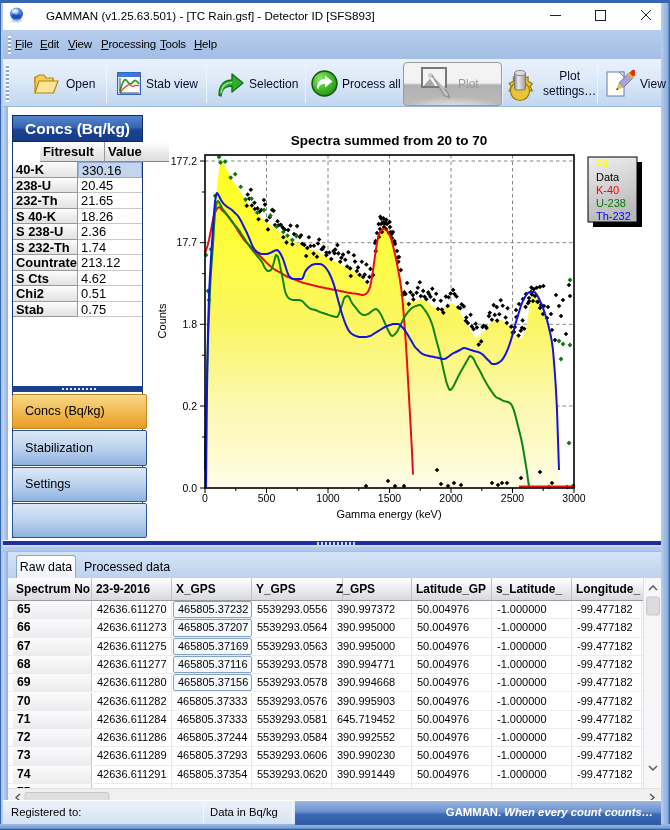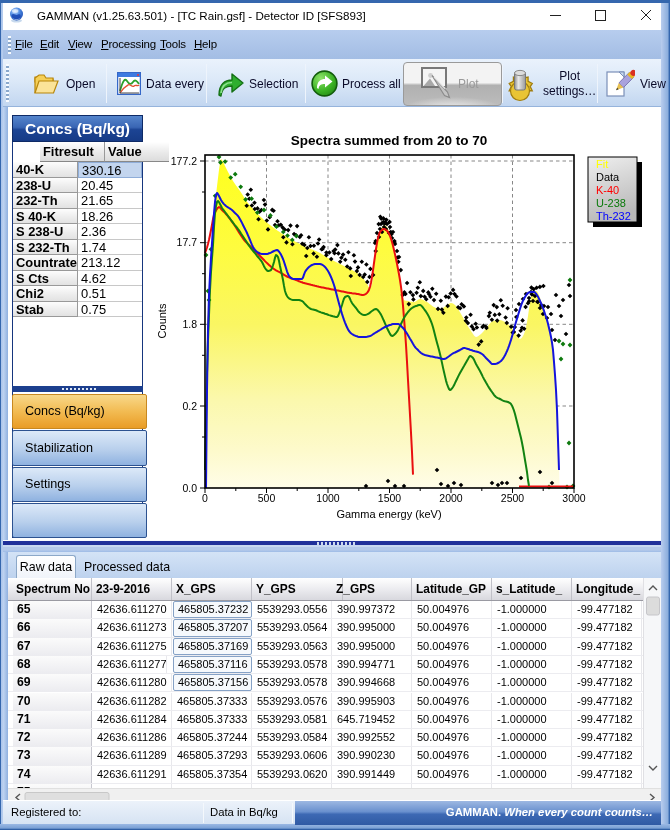--- a/index.html
+++ b/index.html
@@ -2,21 +2,21 @@
 <html><head><meta charset="utf-8"><style>
 * { margin:0; padding:0; box-sizing:border-box; }
 html,body { width:670px; height:830px; font-family:"Liberation Sans",sans-serif; overflow:hidden; background:#fff; position:relative; }
 .abs { position:absolute; }
 
 #topborder { left:0; top:0; width:670px; height:3px; background:#3567ae; }
 #leftborder { left:0; top:3px; width:8px; height:821px; background:linear-gradient(90deg,#3567ae 0,#3567ae 1px,#a9c3ea 1px,#bdd2f0 45%,#8fb0e0 100%); }
 #rightborder { left:661px; top:3px; width:9px; height:821px; background:linear-gradient(90deg,#b9cdee 0,#89acdc 80%,#3567ae 88%,#3567ae 100%); }
 #botborder { left:0; top:824px; width:670px; height:6px; background:linear-gradient(#9ab8e4,#7aa0d4 70%,#3567ae 85%,#2c5799); }
 #titlebar { left:3px; top:3px; width:658px; height:27px; background:#fff; }
-#title { left:37px; top:9px; font-size:11.6px; color:#000; }
+#title { left:46px; top:9px; font-size:11.6px; color:#000; }
 #menubar { left:3px; top:30px; width:658px; height:29px; background:linear-gradient(#b7cdee,#a3bde4); }
 .menuitem { top:38px; font-size:11.5px; letter-spacing:-0.2px; color:#000; }
 .menuitem u { text-decoration:underline; }
 #toolbar { left:3px; top:59px; width:658px; height:48px; background:linear-gradient(#eaf2fc,#dcE9f8 45%,#c2d6f0 100%); border-bottom:1px solid #96b4dc; }
 .grip { width:3px; background:repeating-linear-gradient(#f8fbff 0, #f8fbff 2px, #8aa8cc 2px, #8aa8cc 4px); }
 .tbtn { top:62px; height:43px; display:flex; align-items:center; font-size:12px; color:#0a0a28; }
 .tsep { top:64px; width:1px; height:39px; background:#a8c0e0; border-right:1px solid #eef4fc; }
 
 #plotbtn { left:403px; top:62px; width:99px; height:44px; border:1px solid #9a9a9a; border-radius:4px;
   background:radial-gradient(ellipse 75% 45% at 50% 112%, #dedede 25%, rgba(222,222,222,0) 70%), linear-gradient(#f3f3f3 0 47%, #b0b0b0 53%, #bcbcbc 100%); }
@@ -116,21 +116,21 @@
 <div class="abs tbtn" style="left:117px">
     <svg width="24" height="23" viewBox="0 0 24 23">
       <rect x="0.5" y="0.5" width="23" height="22" fill="#fff" stroke="#3567c8" stroke-width="1.5"></rect>
       <rect x="1" y="1" width="22" height="4" fill="#3d7ae0"></rect>
       <circle cx="21" cy="3" r="1" fill="#e33"></circle>
       <path d="M3 19 C6 8 8 6 10 9 C12 12 14 13 16 10 C18 7 20 9 22 12" fill="none" stroke="#2aa02a" stroke-width="1.8"></path>
       <path d="M3 21 C7 14 9 15 11 13 C13 11 15 16 17 14 C19 12 21 15 22 13" fill="none" stroke="#e05030" stroke-width="1.4"></path>
       <line x1="3" y1="6" x2="3" y2="21" stroke="#444" stroke-width="1"></line>
       <line x1="3" y1="21" x2="22" y2="21" stroke="#444" stroke-width="1"></line>
     </svg>
-    <span style="margin-left:5px">Data every</span>
+    <span style="margin-left:5px">Stab view</span>
   </div>
 <div class="abs tsep" style="left:206px"></div>
 <div class="abs tbtn" style="left:217px">
     <svg width="27" height="26" viewBox="0 0 27 26">
       <path d="M2 24 C2 13 8 9 15 9 L15 3 L26 12 L15 21 L15 15 C9 15 5 17 4 25 Z" fill="#2fae2f" stroke="#157015" stroke-width="1.4" stroke-linejoin="round"></path>
       <path d="M4 22 C5 14 9 11.5 15 11.5" fill="none" stroke="#8fe08f" stroke-width="1.6"></path>
     </svg>
     <span style="margin-left:5px">Selection</span>
   </div>
 <div class="abs tsep" style="left:305px"></div>

